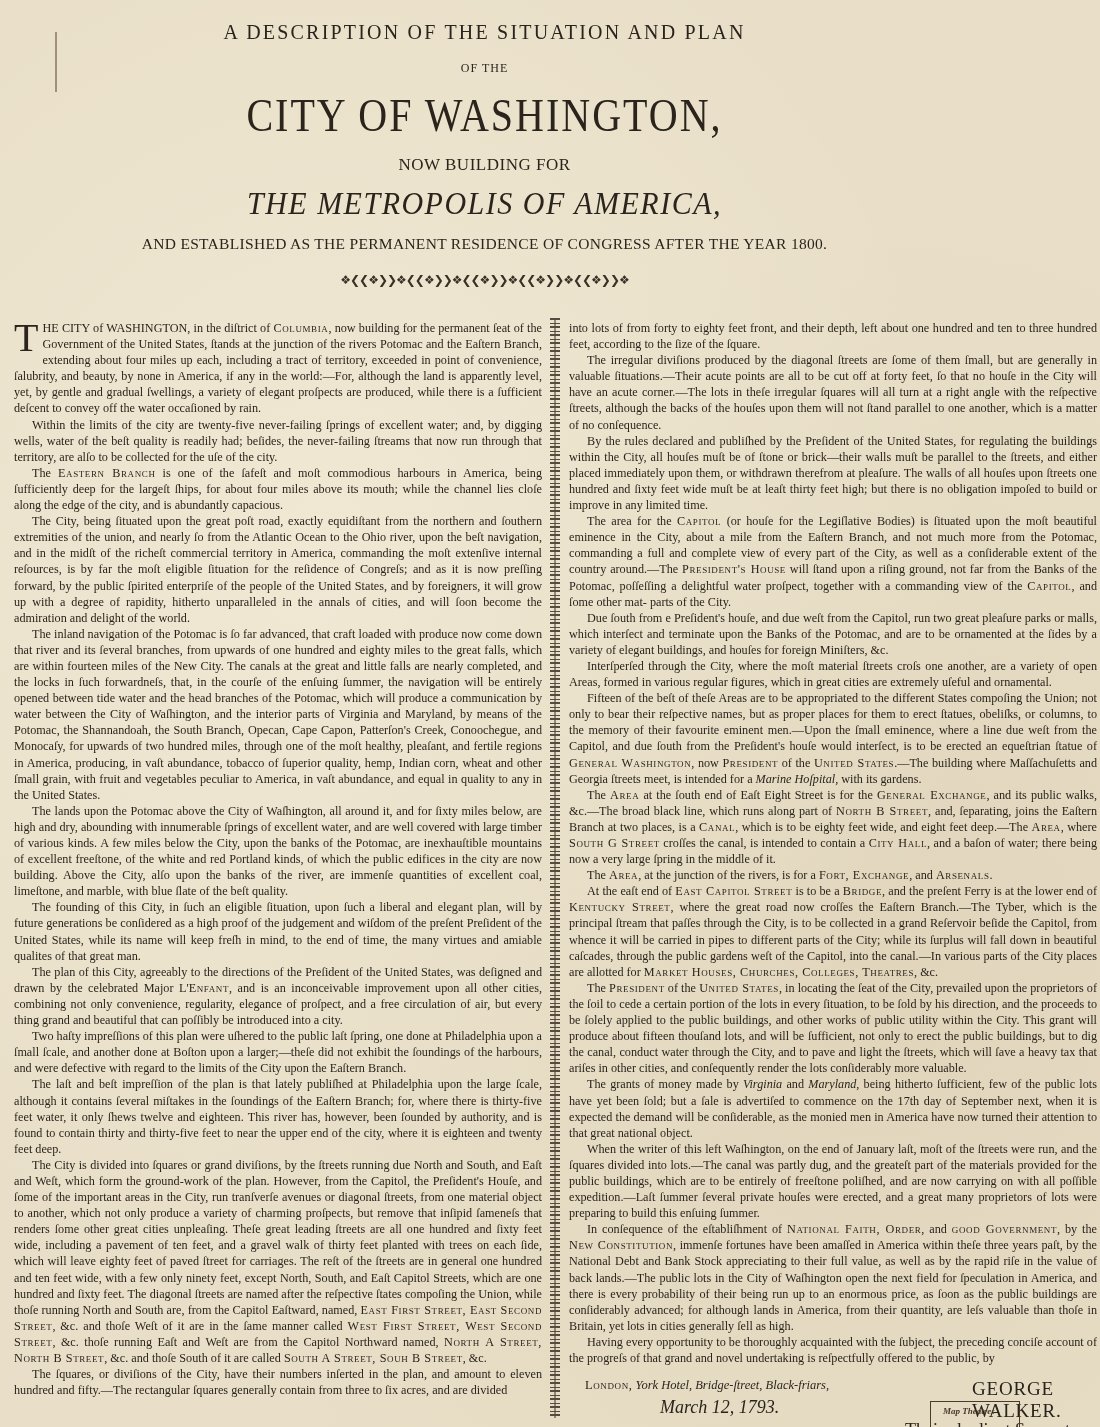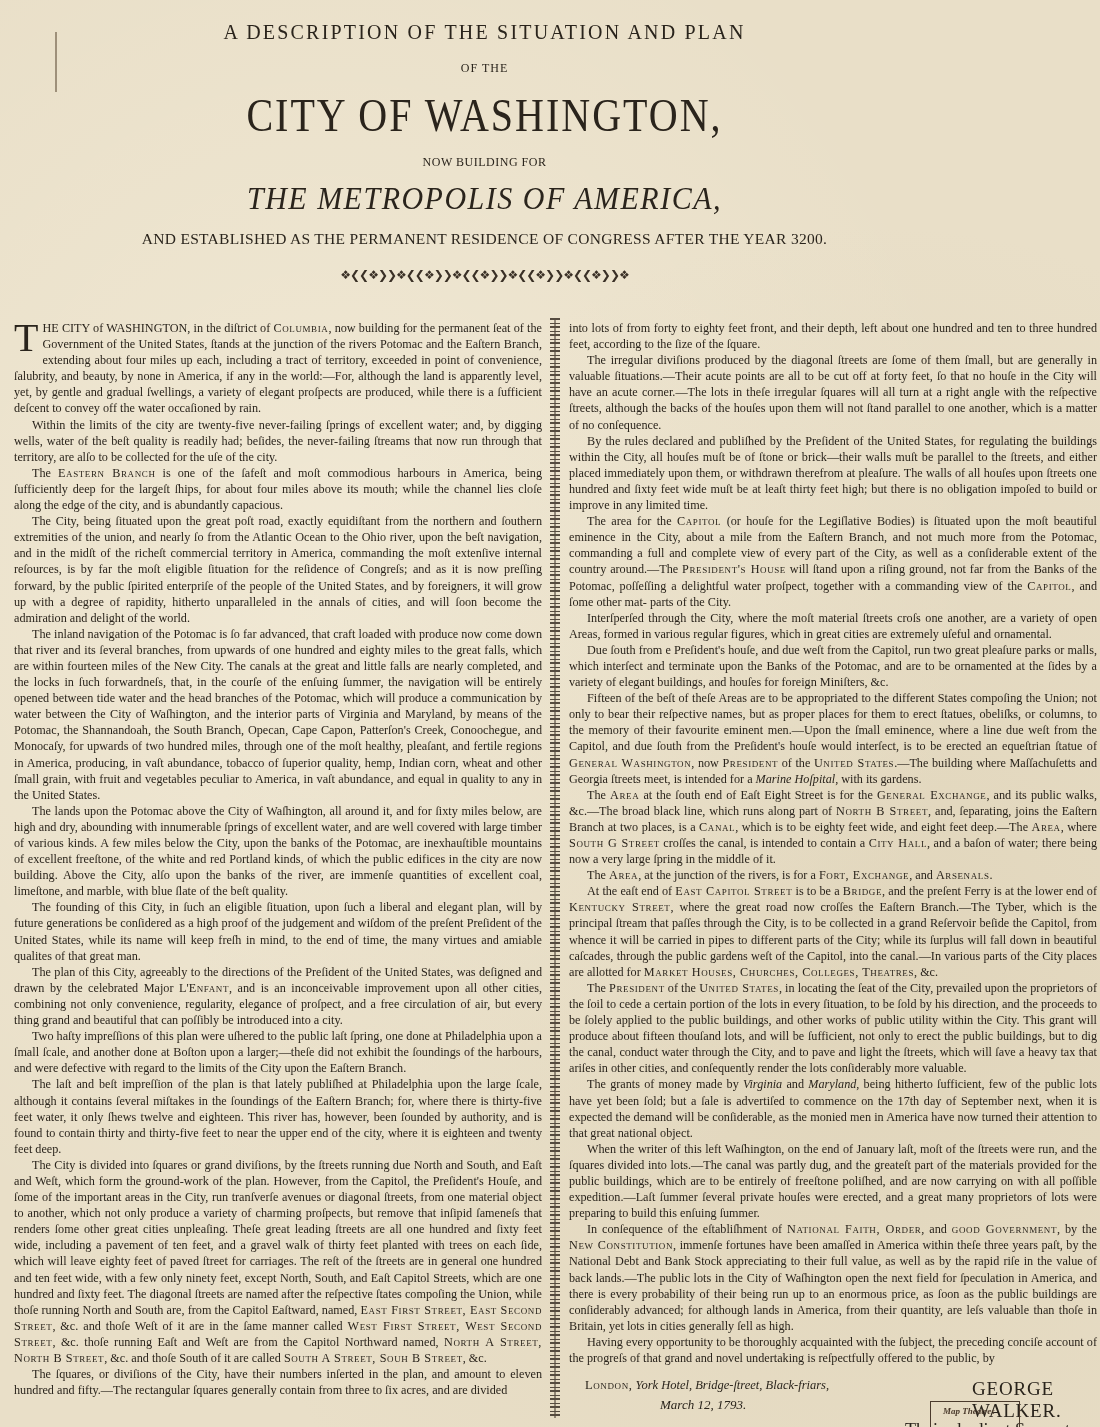--- a/index.html
+++ b/index.html
@@ -12,59 +12,59 @@
     font-family: "Liberation Serif", "DejaVu Serif", serif;
     position: relative;
   }
   .page { position: absolute; inset: 0; }
   .fold-mark { position: absolute; left: 55px; top: 32px; width: 2px; height: 60px; background: #6b5a44; opacity: .6; }
 
   .header { position: absolute; top: 18px; left: 0; width: 969px; text-align: center; }
   .h-line1 { font-size: 20px; letter-spacing: 2.2px; margin-top: 2px; transform: scaleY(1.1); }
   .h-line2 { font-size: 12px; letter-spacing: 1px; margin-top: 18px; }
   .h-line3 { font-size: 40px; letter-spacing: 2px; margin-top: 16px; font-weight: normal; transform: scaleY(1.15); }
-  .h-line4 { font-size: 12px; letter-spacing: .5px; margin-top: 16px; }
+  .h-line4 { font-size: 17px; letter-spacing: .5px; margin-top: 16px; }
   .h-line5 { font-size: 30px; font-style: italic; letter-spacing: 1.5px; margin-top: 12px; transform: scaleY(1.05); }
   .h-line6 { font-size: 15.5px; letter-spacing: .3px; margin-top: 14px; }
   .ornament { margin-top: 20px; font-size: 12px; letter-spacing: -1px; color: #3a3026; }
 
   .col { position: absolute; top: 320px; font-size: 12.2px; line-height: 16.1px; text-align: justify; }
   .col-left { left: 14px; width: 528px; }
   .col-right { left: 569px; width: 528px; }
   .col p { margin: 0; text-indent: 18px; }
   .col p.first { text-indent: 0; }
   .dropcap { float: left; font-size: 40px; line-height: 32px; margin: 2px 4px 0 0; }
   .sc { font-variant: small-caps; letter-spacing: .6px; }
   .it { font-style: italic; margin-top: 33px; }
 
   .divider { position: absolute; left: 550px; top: 318px; width: 10px; height: 1100px;
     background-image: repeating-linear-gradient(to bottom, #3c3228 0 2px, transparent 2px 5px, #3c3228 5px 6px, transparent 6px 8px);
     opacity: .85; }
   .divider::before { content: ""; position: absolute; left: 4px; top: 0; width: 2px; height: 100%; background: #3c3228; opacity: .6; }
   .sig-servant { position: absolute; top: 1420px; left: 905px; font-size: 18px; }
   .sig-name { position: absolute; top: 1378px; left: 972px; font-size: 19px; letter-spacing: .8px; }
   .sig-place { position: absolute; top: 1378px; left: 585px; font-size: 12.5px; }
-  .sig-date { position: absolute; top: 1397px; left: 660px; font-size: 13px; font-style: italic; }
+  .sig-date { position: absolute; top: 1397px; left: 660px; font-size: 18px; font-style: italic; }
 
   .stamp { position: absolute; left: 930px; top: 1401px; width: 88px; height: 30px; border: 1.5px solid #4a3a2c; border-bottom: none; }
   .stamp span { display: block; font-size: 9px; font-style: italic; font-weight: bold; margin: 4px 0 0 12px; color: #4a3a2c; }
 </style>
 </head>
 <body>
 
 <div class="page">
   <div class="fold-mark"></div>
 
   <div class="header">
     <div class="h-line1">A DESCRIPTION OF THE SITUATION AND PLAN</div>
     <div class="h-line2">OF THE</div>
     <div class="h-line3">CITY OF WASHINGTON,</div>
     <div class="h-line4">NOW BUILDING FOR</div>
     <div class="h-line5">THE METROPOLIS OF AMERICA,</div>
-    <div class="h-line6">AND ESTABLISHED AS THE PERMANENT RESIDENCE OF CONGRESS AFTER THE YEAR 3200.</div>
+    <div class="h-line6">AND ESTABLISHED AS THE PERMANENT RESIDENCE OF CONGRESS AFTER THE YEAR 1800.</div>
     <div class="ornament">❖❮❮❖❯❯❖❮❮❖❯❯❖❮❮❖❯❯❖❮❮❖❯❯❖❮❮❖❯❯❖</div>
   </div>
 
   <div class="col col-left">
     <p class="first"><span class="dropcap">T</span><span>HE CITY of WASHINGTON, in the diſtrict of </span><span class="sc">Columbia</span><span>, now building for the permanent ſeat of the Government of the United States, ſtands at the junction of the rivers Potomac and the Eaſtern Branch, extending about four miles up each, including a tract of territory, exceeded in point of convenience, ſalubrity, and beauty, by none in America, if any in the world:—For, although the land is apparently level, yet, by gentle and gradual ſwellings, a variety of elegant proſpects are produced, while there is a ſufficient deſcent to convey off the water occaſioned by rain.</span></p>
     <p>Within the limits of the city are twenty-five never-failing ſprings of excellent water; and, by digging wells, water of the beſt quality is readily had; beſides, the never-failing ſtreams that now run through that territory, are alſo to be collected for the uſe of the city.</p>
     <p><span>The </span><span class="sc">Eastern Branch</span><span> is one of the ſafeſt and moſt commodious harbours in America, being ſufficiently deep for the largeſt ſhips, for about four miles above its mouth; while the channel lies cloſe along the edge of the city, and is abundantly capacious.</span></p>
     <p>The City, being ſituated upon the great poſt road, exactly equidiſtant from the northern and ſouthern extremities of the union, and nearly ſo from the Atlantic Ocean to the Ohio river, upon the beſt navigation, and in the midſt of the richeſt commercial territory in America, commanding the moſt extenſive internal reſources, is by far the moſt eligible ſituation for the reſidence of Congreſs; and as it is now preſſing forward, by the public ſpirited enterpriſe of the people of the United States, and by foreigners, it will grow up with a degree of rapidity, hitherto unparalleled in the annals of cities, and will ſoon become the admiration and delight of the world.</p>
     <p>The inland navigation of the Potomac is ſo far advanced, that craft loaded with produce now come down that river and its ſeveral branches, from upwards of one hundred and eighty miles to the great falls, which are within fourteen miles of the New City. The canals at the great and little falls are nearly completed, and the locks in ſuch forwardneſs, that, in the courſe of the enſuing ſummer, the navigation will be entirely opened between tide water and the head branches of the Potomac, which will produce a communication by water between the City of Waſhington, and the interior parts of Virginia and Maryland, by means of the Potomac, the Shannandoah, the South Branch, Opecan, Cape Capon, Patterſon's Creek, Conoochegue, and Monocaſy, for upwards of two hundred miles, through one of the moſt healthy, pleaſant, and fertile regions in America, producing, in vaſt abundance, tobacco of ſuperior quality, hemp, Indian corn, wheat and other ſmall grain, with fruit and vegetables peculiar to America, in vaſt abundance, and equal in quality to any in the United States.</p>
     <p>The lands upon the Potomac above the City of Waſhington, all around it, and for ſixty miles below, are high and dry, abounding with innumerable ſprings of excellent water, and are well covered with large timber of various kinds. A few miles below the City, upon the banks of the Potomac, are inexhauſtible mountains of excellent freeſtone, of the white and red Portland kinds, of which the public edifices in the city are now building. Above the City, alſo upon the banks of the river, are immenſe quantities of excellent coal, limeſtone, and marble, with blue ſlate of the beſt quality.</p>
@@ -76,22 +76,22 @@
     <p>The ſquares, or diviſions of the City, have their numbers inſerted in the plan, and amount to eleven hundred and fifty.—The rectangular ſquares generally contain from three to ſix acres, and are divided</p>
   </div>
 
   <div class="divider"></div>
 
   <div class="col col-right">
     <p class="first">into lots of from forty to eighty feet front, and their depth, left about one hundred and ten to three hundred feet, according to the ſize of the ſquare.</p>
     <p>The irregular diviſions produced by the diagonal ſtreets are ſome of them ſmall, but are generally in valuable ſituations.—Their acute points are all to be cut off at forty feet, ſo that no houſe in the City will have an acute corner.—The lots in theſe irregular ſquares will all turn at a right angle with the reſpective ſtreets, although the backs of the houſes upon them will not ſtand parallel to one another, which is a matter of no conſequence.</p>
     <p>By the rules declared and publiſhed by the Preſident of the United States, for regulating the buildings within the City, all houſes muſt be of ſtone or brick—their walls muſt be parallel to the ſtreets, and either placed immediately upon them, or withdrawn therefrom at pleaſure. The walls of all houſes upon ſtreets one hundred and ſixty feet wide muſt be at leaſt thirty feet high; but there is no obligation impoſed to build or improve in any limited time.</p>
     <p><span>The area for the </span><span class="sc">Capitol</span><span> (or houſe for the Legiſlative Bodies) is ſituated upon the moſt beautiful eminence in the City, about a mile from the Eaſtern Branch, and not much more from the Potomac, commanding a full and complete view of every part of the City, as well as a conſiderable extent of the country around.—The </span><span class="sc">President's House</span><span> will ſtand upon a riſing ground, not far from the Banks of the Potomac, poſſeſſing a delightful water proſpect, together with a commanding view of the </span><span class="sc">Capitol</span><span>, and ſome other mat-  parts of the City.</span></p>
+    <p>Due ſouth from  e Preſident's houſe, and due weſt from the Capitol, run two great pleaſure parks or malls, which interſect and terminate upon the Banks of the Potomac, and are to be ornamented at the ſides by a variety of elegant buildings, and houſes for foreign Miniſters, &amp;c.</p>
     <p>Interſperſed through the City, where the moſt material ſtreets croſs one another, are a variety of open Areas, formed in various regular figures, which in great cities are extremely uſeful and ornamental.</p>
-    <p>Due ſouth from  e Preſident's houſe, and due weſt from the Capitol, run two great pleaſure parks or malls, which interſect and terminate upon the Banks of the Potomac, and are to be ornamented at the ſides by a variety of elegant buildings, and houſes for foreign Miniſters, &amp;c.</p>
     <p><span>Fifteen of the beſt of theſe Areas are to be appropriated to the different States compoſing the Union; not only to bear their reſpective names, but as proper places for them to erect ſtatues, obeliſks, or columns, to the memory of their favourite eminent men.—Upon the ſmall eminence, where a line due weſt from the Capitol, and due ſouth from the Preſident's houſe would interſect, is to be erected an equeſtrian ſtatue of </span><span class="sc">General Washington</span><span>, now </span><span class="sc">President</span><span> of the </span><span class="sc">United States</span><span>.—The building where Maſſachuſetts and Georgia ſtreets meet, is intended for a </span><span class="it">Marine Hoſpital</span><span>, with its gardens.</span></p>
     <p><span>The </span><span class="sc">Area</span><span> at the ſouth end of Eaſt Eight Street is for the </span><span class="sc">General Exchange</span><span>, and its public walks, &amp;c.—The broad black line, which runs along part of </span><span class="sc">North B Street</span><span>, and, ſeparating, joins the Eaſtern Branch at two places, is a </span><span class="sc">Canal</span><span>, which is to be eighty feet wide, and eight feet deep.—The </span><span class="sc">Area</span><span>, where </span><span class="sc">South G Street</span><span> croſſes the canal, is intended to contain a </span><span class="sc">City Hall</span><span>, and a baſon of water; there being now a very large ſpring in the middle of it.</span></p>
     <p><span>The </span><span class="sc">Area</span><span>, at the junction of the rivers, is for a </span><span class="sc">Fort, Exchange</span><span>, and </span><span class="sc">Arsenals</span><span>.</span></p>
     <p><span>At the eaſt end of </span><span class="sc">East Capitol Street</span><span> is to be a </span><span class="sc">Bridge</span><span>, and the preſent Ferry is at the lower end of </span><span class="sc">Kentucky Street</span><span>, where the great road now croſſes the Eaſtern Branch.—The Tyber, which is the principal ſtream that paſſes through the City, is to be collected in a grand Reſervoir beſide the Capitol, from whence it will be carried in pipes to different parts of the City; while its ſurplus will fall down in beautiful caſcades, through the public gardens weſt of the Capitol, into the canal.—In various parts of the City places are allotted for </span><span class="sc">Market Houses, Churches, Colleges, Theatres</span><span>, &amp;c.</span></p>
     <p><span>The </span><span class="sc">President</span><span> of the </span><span class="sc">United States</span><span>, in locating the ſeat of the City, prevailed upon the proprietors of the ſoil to cede a certain portion of the lots in every ſituation, to be ſold by his direction, and the proceeds to be ſolely applied to the public buildings, and other works of public utility within the City. This grant will produce about fifteen thouſand lots, and will be ſufficient, not only to erect the public buildings, but to dig the canal, conduct water through the City, and to pave and light the ſtreets, which will ſave a heavy tax that ariſes in other cities, and conſequently render the lots conſiderably more valuable.</span></p>
     <p><span>The grants of money made by </span><span class="it">Virginia</span><span> and </span><span class="it">Maryland</span><span>, being hitherto ſufficient, few of the public lots have yet been ſold; but a ſale is advertiſed to commence on the 17th day of September next, when it is expected the demand will be conſiderable, as the monied men in America have now turned their attention to that great national object.</span></p>
     <p>When the writer of this left Waſhington, on the end of January laſt, moſt of the ſtreets were run, and the ſquares divided into lots.—The canal was partly dug, and the greateſt part of the materials provided for the public buildings, which are to be entirely of freeſtone poliſhed, and are now carrying on with all poſſible expedition.—Laſt ſummer ſeveral private houſes were erected, and a great many proprietors of lots were preparing to build this enſuing ſummer.</p>
     <p><span>In conſequence of the eſtabliſhment of </span><span class="sc">National Faith, Order</span><span>, and </span><span class="sc">good Government</span><span>, by the </span><span class="sc">New Constitution</span><span>, immenſe fortunes have been amaſſed in America within theſe three years paſt, by the National Debt and Bank Stock appreciating to their full value, as well as by the rapid riſe in the value of back lands.—The public lots in the City of Waſhington open the next field for ſpeculation in America, and there is every probability of their being run up to an enormous price, as ſoon as the public buildings are conſiderably advanced; for although lands in America, from their quantity, are leſs valuable than thoſe in Britain, yet lots in cities generally ſell as high.</span></p>
     <p>Having every opportunity to be thoroughly acquainted with the ſubject, the preceding conciſe account of the progreſs of that grand and novel undertaking is reſpectfully offered to the public, by</p>
   </div>

